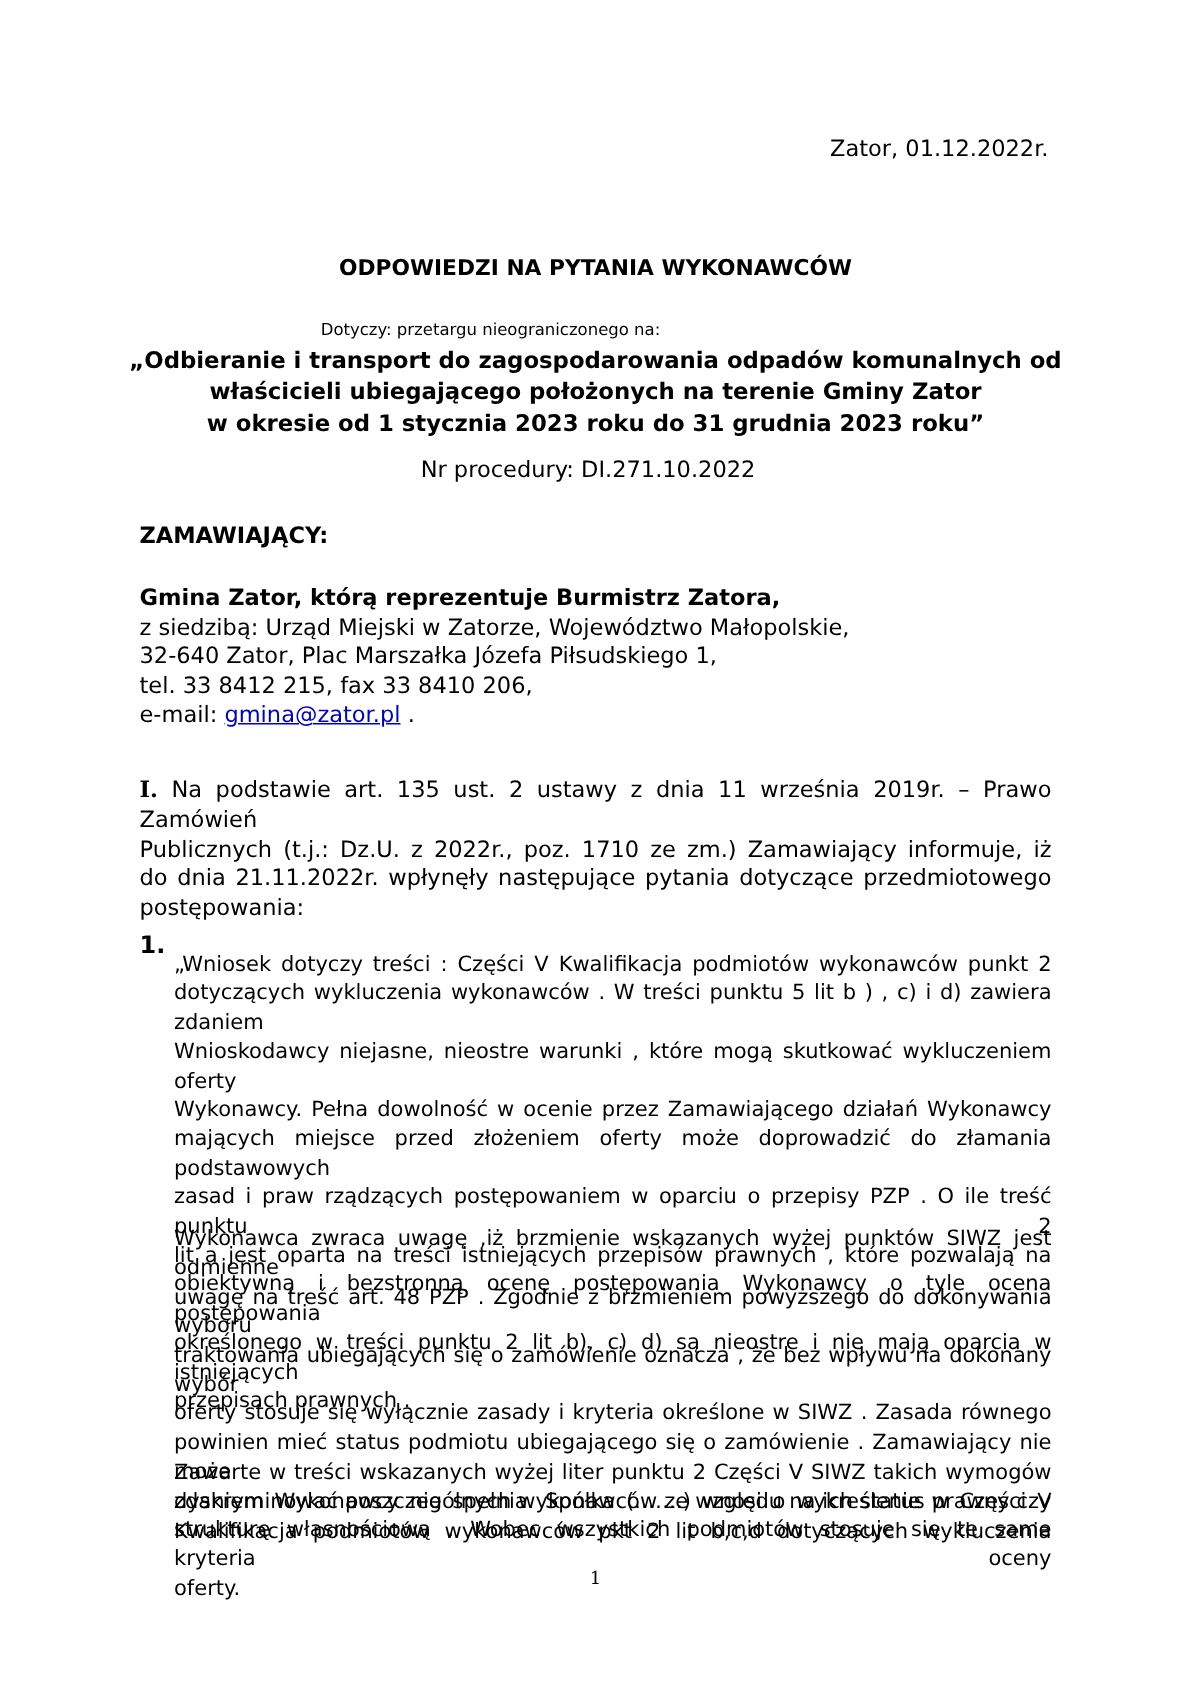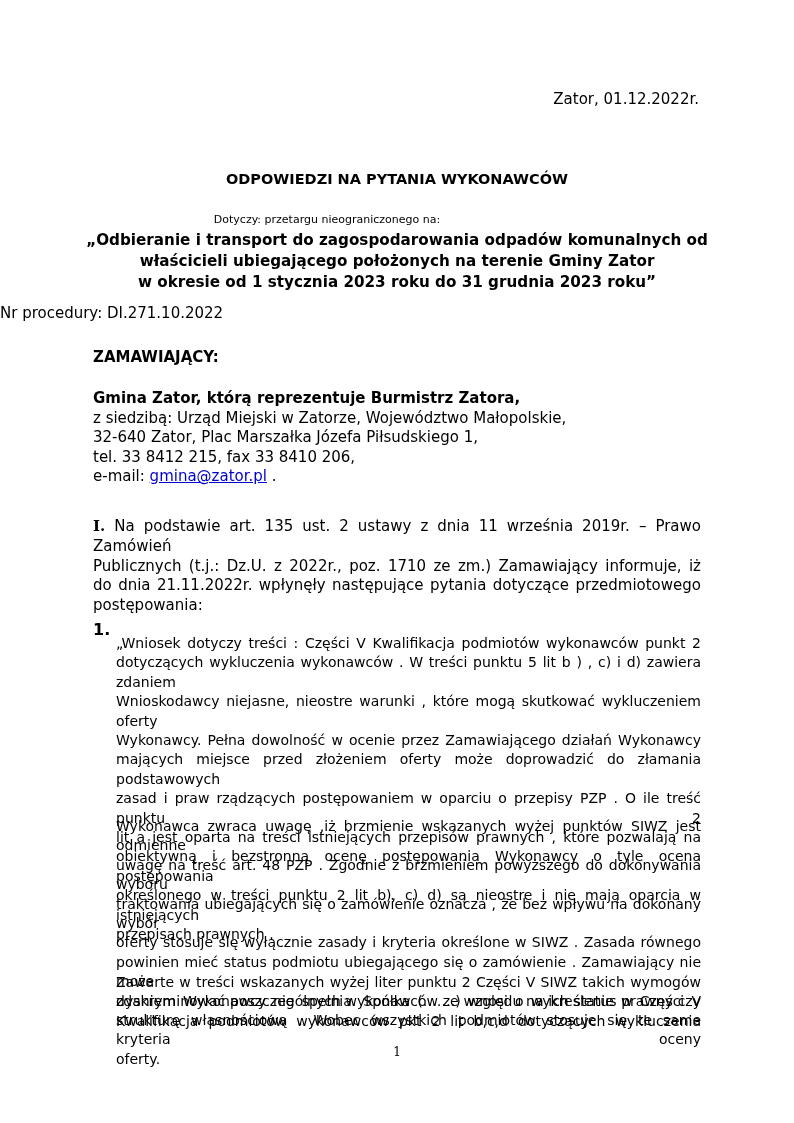--- a/index.html
+++ b/index.html
@@ -10,21 +10,21 @@
       position: relative;
       overflow: hidden;
     }
     .page { position: absolute; left: 0; top: 0; width: 794px; height: 1123px; }
     .abs { position: absolute; white-space: nowrap; }
 
     .date { top: 90px; right: 95px; font-size: 15px; }
     .title { top: 160px; left: 0; width: 794px; text-align: center; font-size: 14.5px; font-weight: bold; margin-top: 11px; }
     .subject-intro { top: 213px; left: 0; width: 654px; text-align: center; font-size: 11px; }
     .subject { top: 230px; left: 0; width: 794px; text-align: center; font-size: 15.2px; font-weight: bold; line-height: 21px; white-space: normal; }
-    .proc { top: 304px; left: 0; width: 784px; text-align: left; font-size: 15px; }
+    .proc { top: 304px; left: 0; width: 784px; text-align: center; font-size: 15px; }
 
     .zam-head { top: 348px; left: 93px; font-size: 15px; font-weight: bold; }
     .zam-block { top: 389px; left: 93px; font-size: 15px; line-height: 19.6px; white-space: normal; width: 600px; }
     .zam-block .bold { font-weight: bold; }
     .zam-block a { color: #0000cc; text-decoration: underline; }
 
     .para-I { top: 517px; left: 93px; width: 608px; font-size: 15px; line-height: 19.8px; white-space: normal; }
     .para-I .num { font-family: "DejaVu Serif", "Liberation Serif", serif; font-weight: bold; }
 
     .q-num { top: 620px; left: 93px; font-size: 16px; font-weight: bold; }

